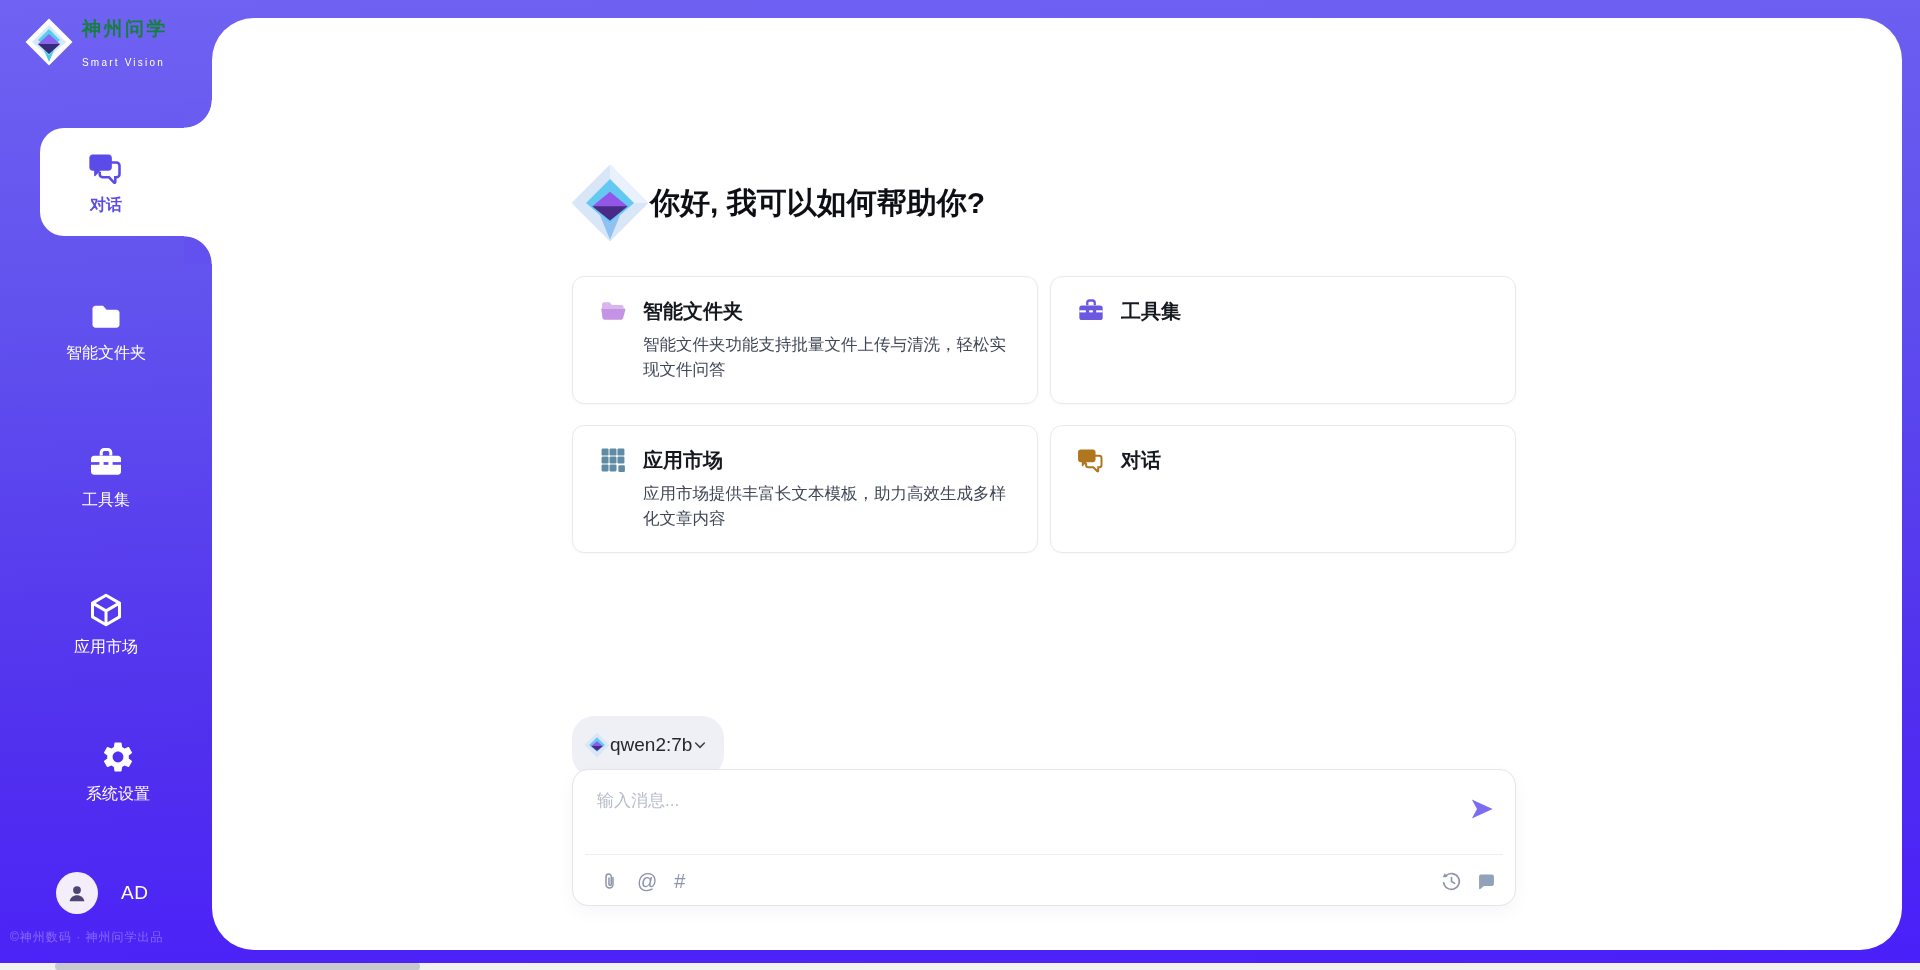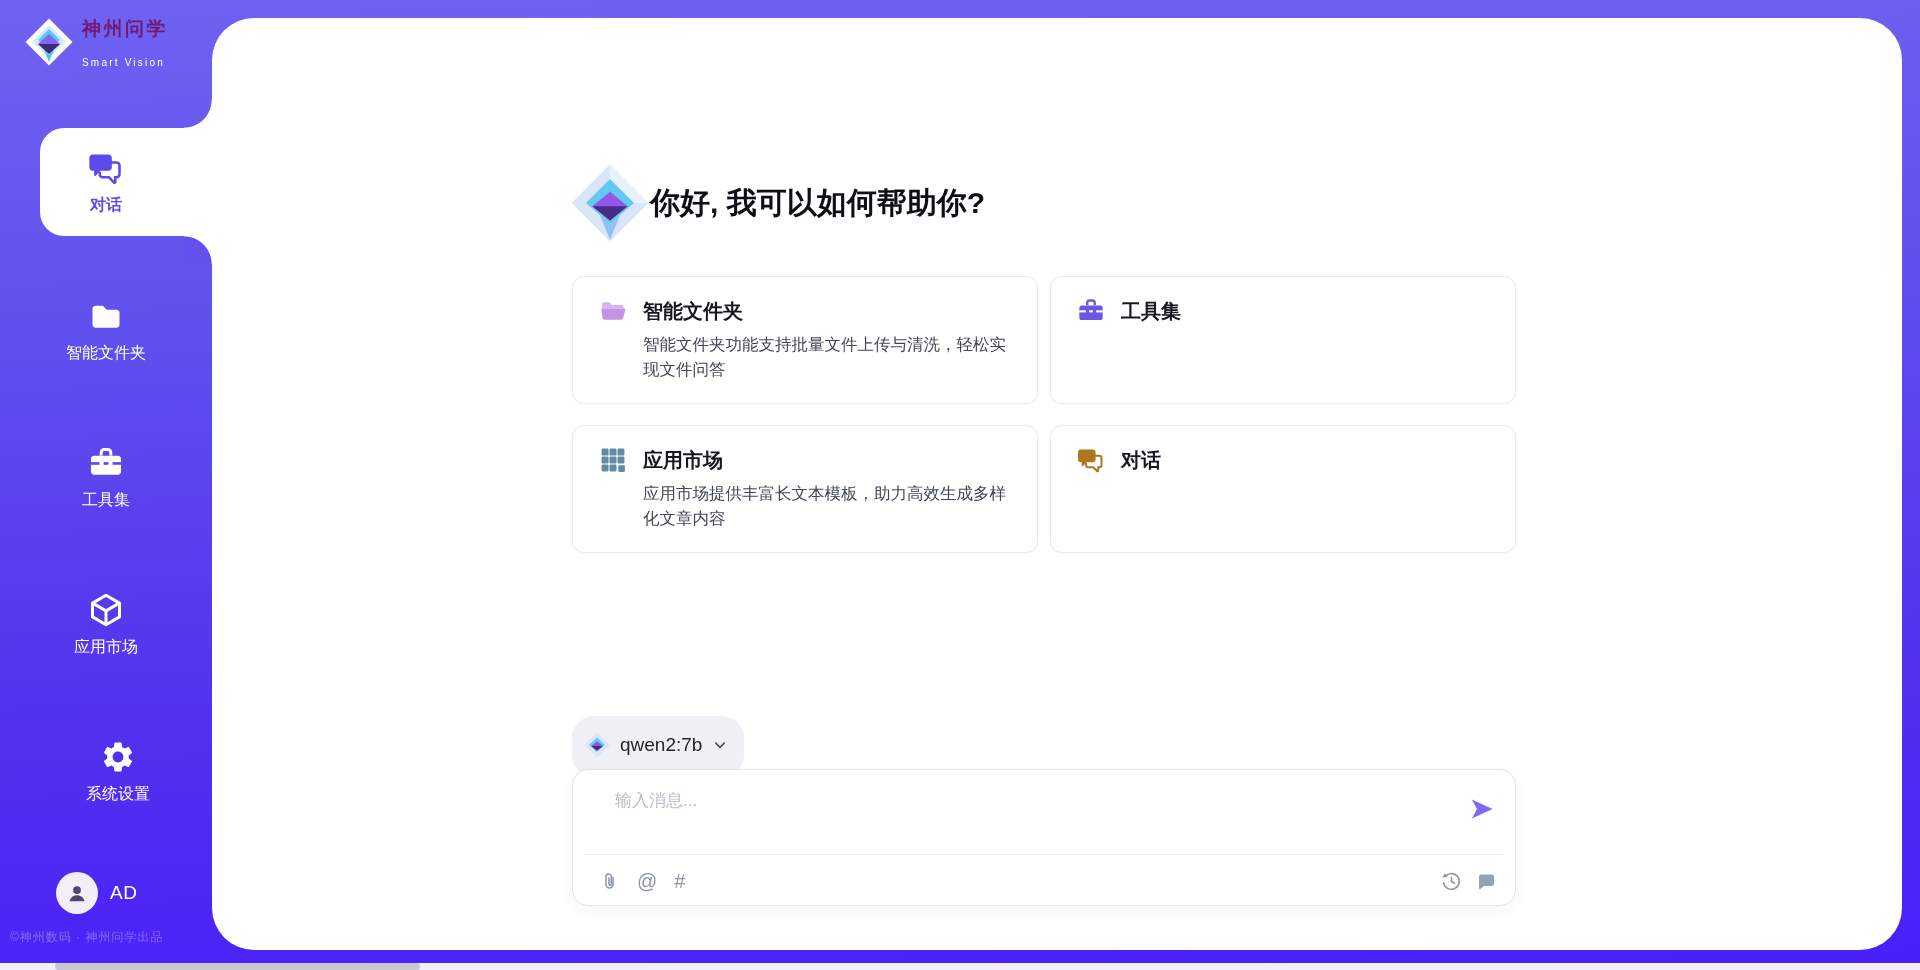--- a/index.html
+++ b/index.html
@@ -7,66 +7,66 @@
   body {
     font-family:"Liberation Sans","DejaVu Sans",sans-serif;
     background:linear-gradient(178deg,#7062f2 0%,#6152ee 30%,#5130ee 72%,#4a1ffa 100%);
     position:relative;
   }
 
   
   .sidebar { position:absolute; left:0; top:0; width:212px; height:970px; z-index:3; }
   .logo-row { position:absolute; left:24px; top:16px; display:flex; align-items:center; gap:8px; }
   .logo-diamond { width:50px; height:50px; }
-  .brand-name { color:#701a75; font-size:19px; font-weight:bold; letter-spacing:2.5px; white-space:nowrap; }
+  .brand-name { color:#15803d; font-size:19px; font-weight:bold; letter-spacing:2.5px; white-space:nowrap; }
   .brand-sub { color:#fff; font-size:10px; letter-spacing:2.2px; margin-top:15px; white-space:nowrap; }
 
   .active-tab { position:absolute; left:40px; top:128px; width:172px; height:108px; background:#fff; border-radius:24px 0 0 24px; z-index:1; }
   .fillet { position:absolute; left:184px; width:28px; height:28px; z-index:1; }
   .fillet.top { top:100px; background:radial-gradient(28px at 0 0, #6a5cf0 27.2px, #ffffff 28px); }
   .fillet.bottom { top:236px; background:radial-gradient(28px at 0 100%, #6351ef 27.2px, #ffffff 28px); }
 
   .nav-item { position:absolute; width:212px; text-align:center; z-index:2; cursor:pointer; }
   .nav-item .nicon { width:36px; height:36px; display:inline-block; }
   .nav-item .nlabel { display:block; margin-top:5px; font-size:16px; color:#fff; }
   .nav-item.active .nlabel { color:#5b4be8; font-weight:bold; }
   .ni-chat { top:150px; }
   .ni-folder { top:298px; }
   .ni-tool { top:445px; }
   .ni-cube { top:592px; }
   .ni-gear { top:739px;padding-left:24px; }
 
-  .user-row { position:absolute; left:56px; top:872px; display:flex; align-items:center; gap:12px; z-index:2; cursor:pointer; }
+  .user-row { position:absolute; left:56px; top:872px; display:flex; align-items:center; gap:23px; z-index:2; cursor:pointer; }
   .avatar { width:42px; height:42px; border-radius:50%; background:#f4eefb; display:flex; align-items:center; justify-content:center; }
   .avatar svg { width:26px; height:26px; }
   .user-name { color:#fff; font-size:19px; letter-spacing:0.5px; }
 
   .watermark { position:absolute; left:10px; top:929px; font-size:12px; color:rgba(255,255,255,0.3); z-index:2; letter-spacing:1px; }
 
   
   .main-panel { position:absolute; left:212px; top:18px; width:1690px; height:932px; background:#fff; border-radius:42px; z-index:2; }
 
   .hero { position:absolute; left:358px; top:145px; display:flex; align-items:center; }
   .hero-logo { width:80px; height:80px; }
   .hero-title { font-size:30px; font-weight:bold; color:#0d0f15; }
 
   .cards { position:absolute; left:360px; top:258px; width:944px; display:grid; grid-template-columns:1fr 1fr; column-gap:12px; row-gap:21px; }
   .card { height:128px; background:#fff; border:1px solid #e9eaf0; border-radius:12px; padding:20px 24px 0 26px; box-shadow:0 1px 3px rgba(25,25,70,0.03); cursor:pointer; }
   .card-head { display:flex; align-items:center; gap:16px; }
   .card-icon { width:28px; height:28px; flex:0 0 28px; }
   .card-title { font-size:20px; font-weight:bold; color:#15181f; }
   .card-desc { margin-left:44px; margin-top:7px; font-size:16.5px; color:#3f4756; line-height:25px; }
 
-  .model-pill { position:absolute; left:360px; top:698px; height:61px; border-radius:22px; background:#eff0f6; display:flex; align-items:center; gap:10px; padding:0 16px 3px 12px; cursor:pointer; }
+  .model-pill { position:absolute; left:360px; top:698px; height:61px; border-radius:22px; background:#eff0f6; display:flex; align-items:center; padding:0 16px 3px 12px; cursor:pointer; }
   .pill-diamond { width:26px; height:26px; }
   .pill-label { font-size:19px; color:#26272e; }
   .pill-chevron { width:16px; height:16px; }
 
   .composer { position:absolute; left:360px; top:751px; width:944px; height:137px; background:#fff; border:1px solid #e3e5ec; border-radius:16px; box-shadow:0 6px 18px rgba(30,30,90,0.04); }
-  .composer-input { position:absolute; left:24px; top:14px; width:840px; height:34px; border:none; outline:none; font-size:17px; color:#6d28d9; background:transparent; font-family:inherit;margin-left:18px; }
+  .composer-input { position:absolute; left:24px; top:14px; width:840px; height:34px; border:none; outline:none; font-size:17px; color:#6d28d9; background:transparent; font-family:inherit; }
   .composer-input::placeholder { color:#b6bcca; }
   .send-btn { position:absolute; right:20px; top:26px; width:26px; height:26px; cursor:pointer; }
   .composer-divider { position:absolute; left:12px; right:12px; top:84px; height:1px; background:#eceef3; }
   .composer-footer { position:absolute; left:26px; right:18px; top:92px; height:38px; display:flex; align-items:center; }
   .tool-group-left { display:flex; align-items:center; gap:17px; }
   .tool-group-right { margin-left:auto; display:flex; align-items:center; gap:14px; }
   .tool-icon { width:21px; height:21px; cursor:pointer; display:block; }
   .tool-glyph { font-size:20px; color:#8b94a8; cursor:pointer; line-height:21px; font-weight:500; }
 
   .hscrollbar { position:absolute; left:0; bottom:0; width:1920px; height:7px; background:#f2f2f2; z-index:5; }

